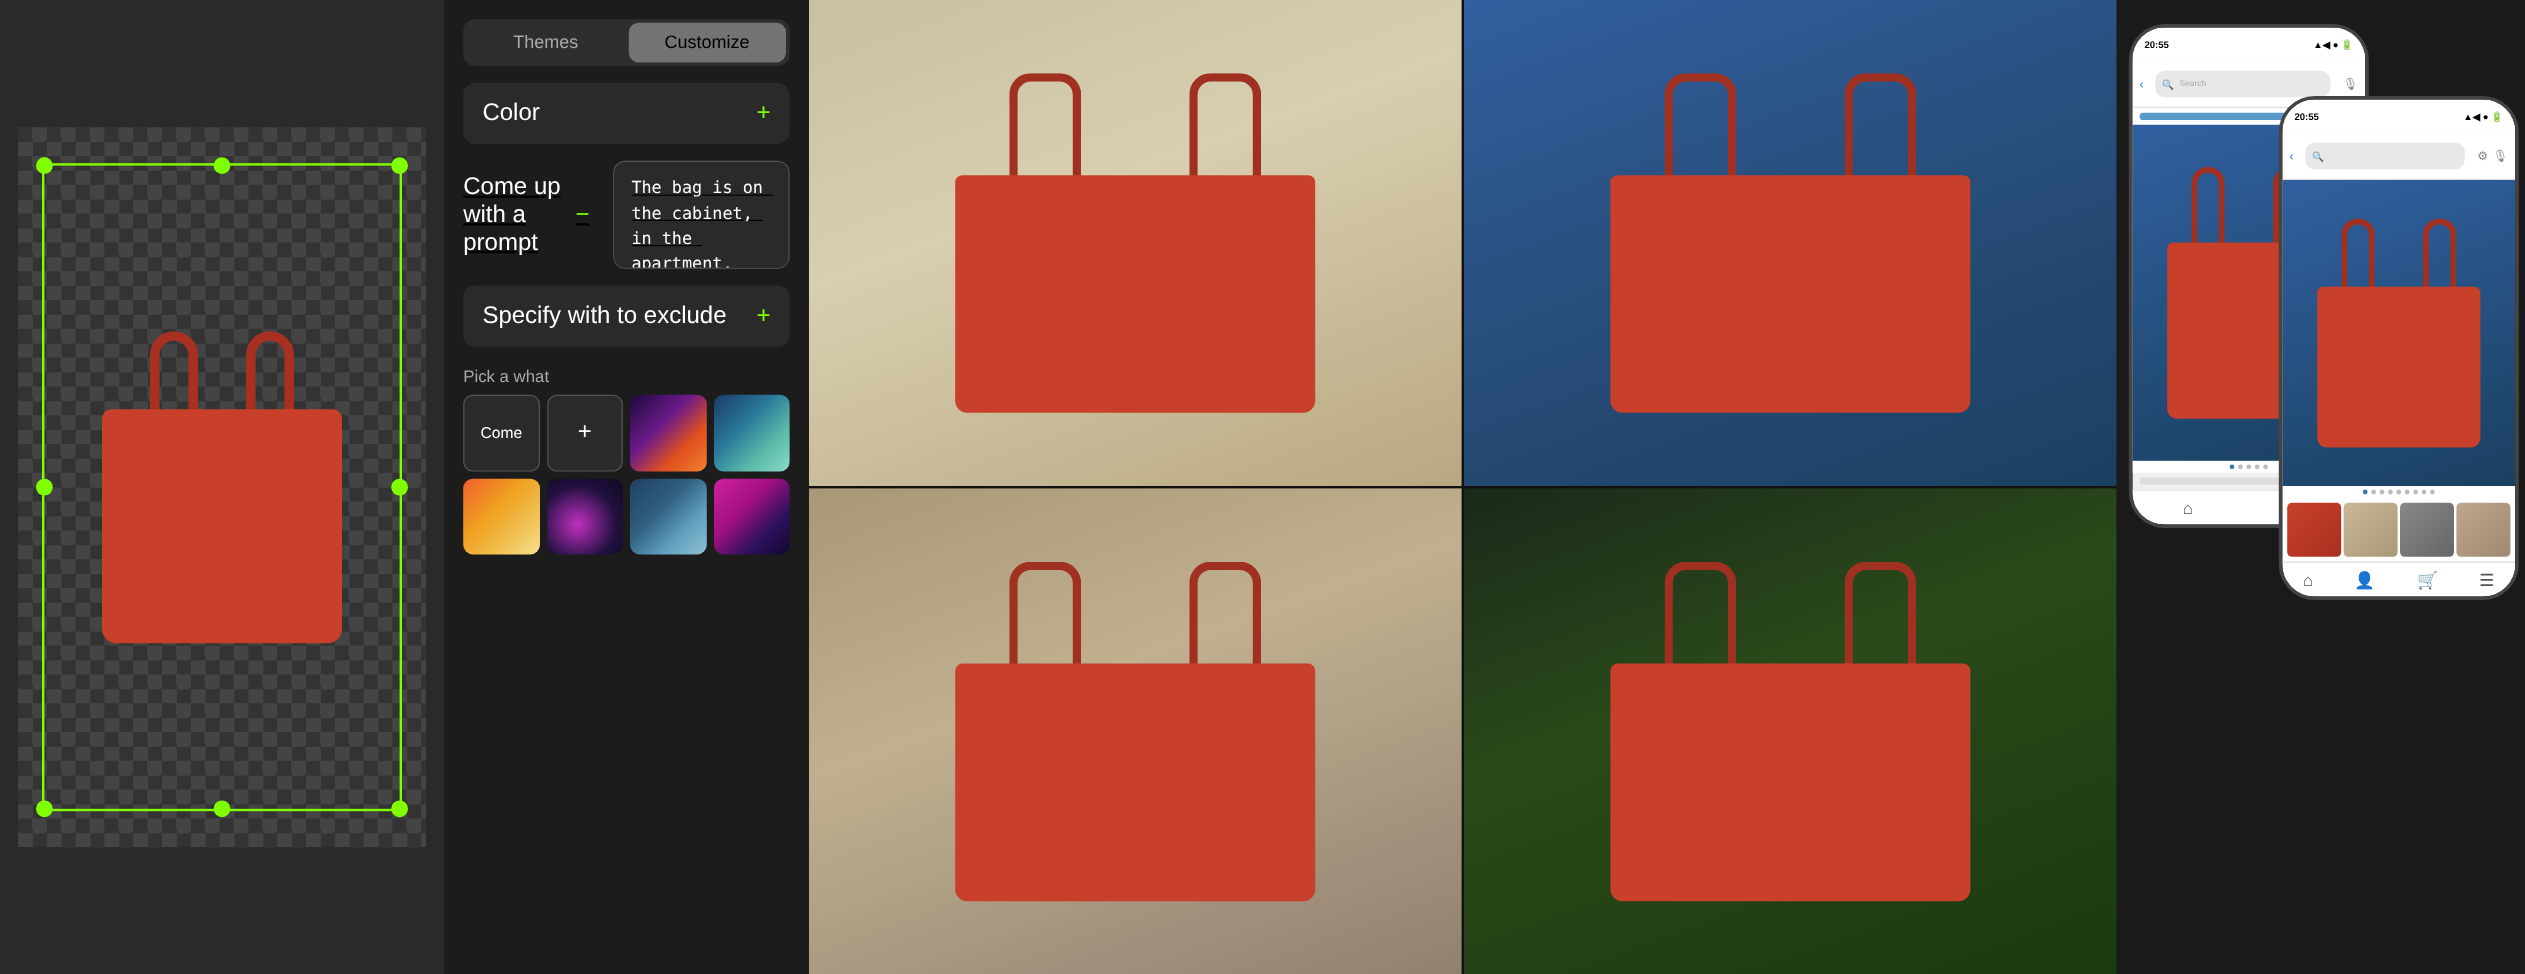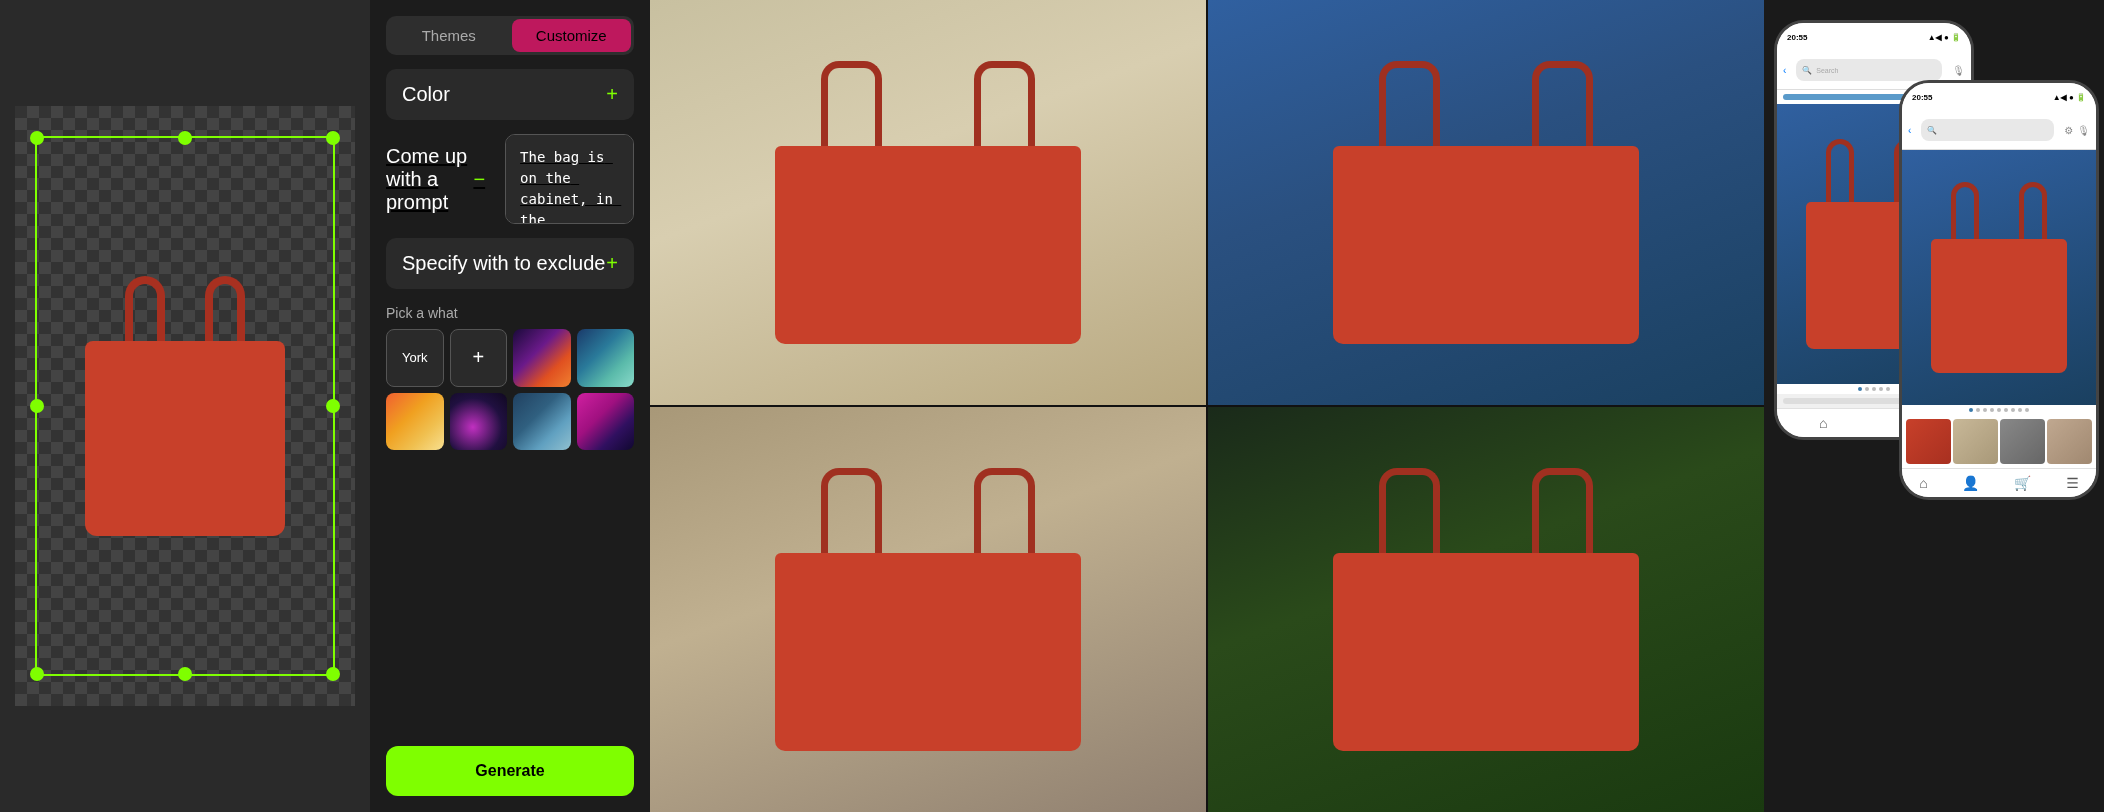--- a/index.html
+++ b/index.html
@@ -52,21 +52,21 @@
     .handle.tc { top: -7px; left: calc(50% - 7px); }
     .handle.tr { top: -7px; right: -7px; }
     .handle.ml { top: calc(50% - 7px); left: -7px; }
     .handle.mr { top: calc(50% - 7px); right: -7px; }
     .handle.bl { bottom: -7px; left: -7px; }
     .handle.bc { bottom: -7px; left: calc(50% - 7px); }
     .handle.br { bottom: -7px; right: -7px; }
 
     
     .control-panel {
-      width: 280px;
+      width: 304px;
       height: 812px;
       background: #1c1c1c;
       flex-shrink: 0;
       display: flex;
       flex-direction: column;
       padding: 16px;
       gap: 14px;
     }
     .tabs-row {
       display: flex;
@@ -78,21 +78,21 @@
     .tab {
       flex: 1;
       padding: 8px 0;
       border-radius: 8px;
       text-align: center;
       font-size: 15px;
       font-weight: 500;
       cursor: pointer;
     }
     .tab.active {
-      background: #be185d;
+      background: #737373;
       color: #000;
     }
     .tab.inactive {
       background: transparent;
       color: #aaa;
     }
     .section-row {
       display: flex;
       align-items: center;
       justify-content: space-between;
@@ -424,35 +424,34 @@
 
   <div class="section-row">
     <span class="section-label">Specify with to exclude</span>
     <span class="plus-btn">+</span>
   </div>
 
   <div style="display:flex;flex-direction:column;gap:8px;">
     <span class="style-label">Pick a what</span>
     <div class="style-grid">
       <div class="style-item style-none">
-        <span>York</span>
+        <span>Come</span>
       </div>
       <div class="style-item style-add">
         <span>+</span>
       </div>
       <div class="style-item style-img-1"></div>
       <div class="style-item style-img-2"></div>
       <div class="style-item style-img-3"></div>
       <div class="style-item style-img-4"></div>
       <div class="style-item style-img-5"></div>
       <div class="style-item style-img-6"></div>
     </div>
   </div>
 
-  <button class="generate-btn">Generate</button>
 </div>
 
 <div class="images-panel">
 
   <div class="img-cell img-cell-1" style="background:linear-gradient(160deg,#c8c0a0 0%,#d8ceb0 40%,#b8a880 100%);">
     <div style="position:relative;width:55%;height:70%;">
       <div style="position:absolute;top:0;left:15%;width:20%;height:35%;border:7px solid #a03020;border-bottom:none;border-radius:18px 18px 0 0;"></div>
       <div style="position:absolute;top:0;right:15%;width:20%;height:35%;border:7px solid #a03020;border-bottom:none;border-radius:18px 18px 0 0;"></div>
       <div style="position:absolute;bottom:0;width:100%;height:70%;background:#c8402a;border-radius:6px 6px 10px 10px;"></div>
     </div>

